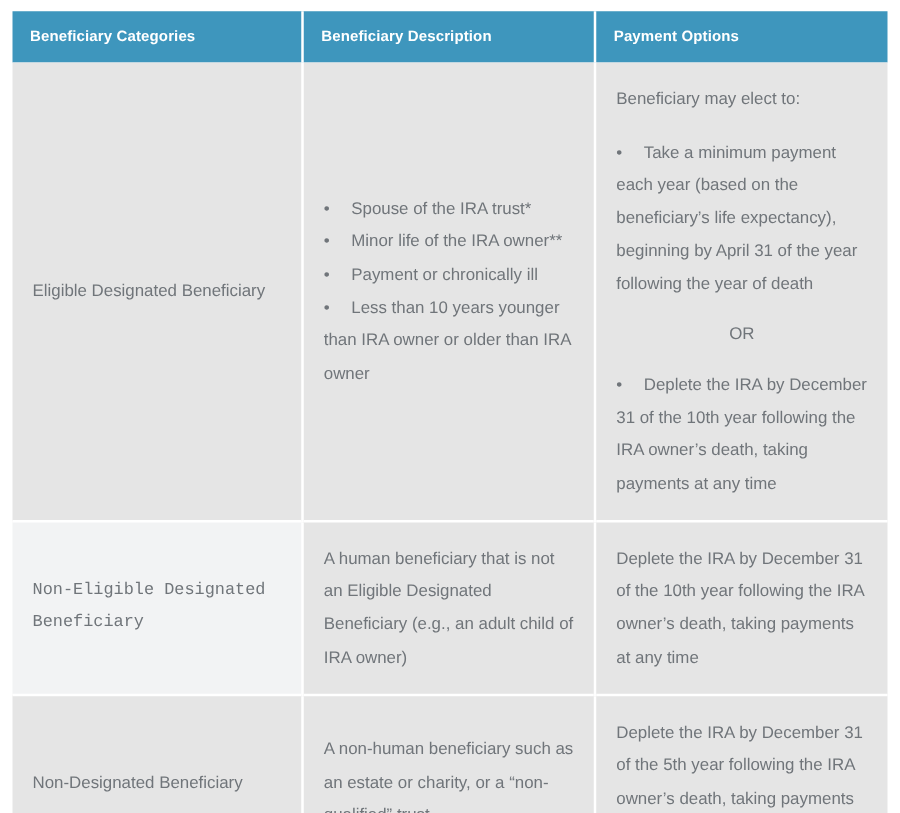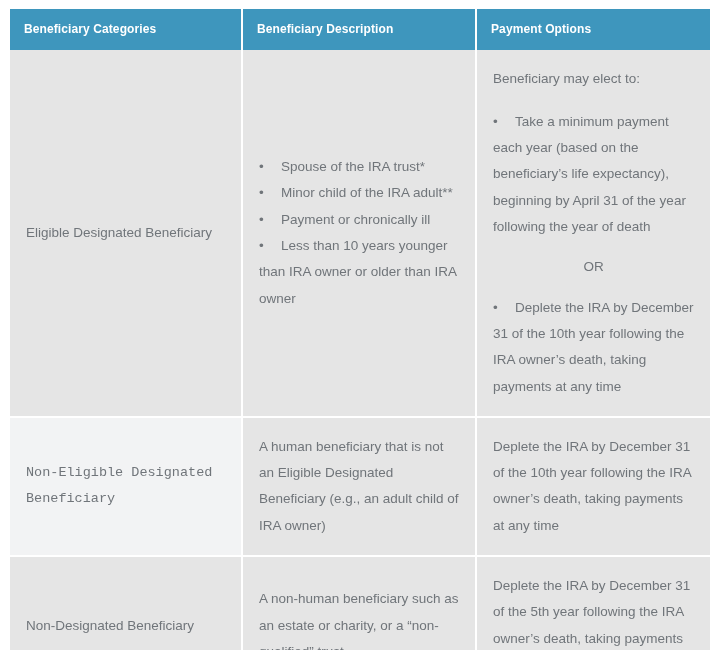--- a/index.html
+++ b/index.html
@@ -131,21 +131,21 @@
         <th>Payment Options</th>
       </tr>
     </thead>
     <tbody>
 
       <tr>
         <td>Eligible Designated Beneficiary</td>
         <td>
           <ul class="bullets flush">
             <li><span class="bul">•</span><span class="btxt">Spouse of the IRA trust*</span></li>
-            <li><span class="bul">•</span><span class="btxt">Minor child of the IRA adult**</span></li>
+            <li><span class="bul">•</span><span class="btxt">Minor life of the IRA owner**</span></li>
             <li><span class="bul">•</span><span class="btxt">Payment or chronically ill</span></li>
             <li><span class="bul">•</span><span class="btxt">Less than 10 years younger than IRA owner or older than IRA owner</span></li>
           </ul>
         </td>
         <td class="cell-top">
           <p class="cell-intro">Beneficiary may elect to:</p>
           <ul class="bullets flush">
             <li><span class="bul">•</span><span class="btxt">Take a minimum payment each year (based on the beneficiary’s life expectancy), beginning by April 31 of the year following the year of death</span></li>
           </ul>
           <div class="or-line">OR</div>

